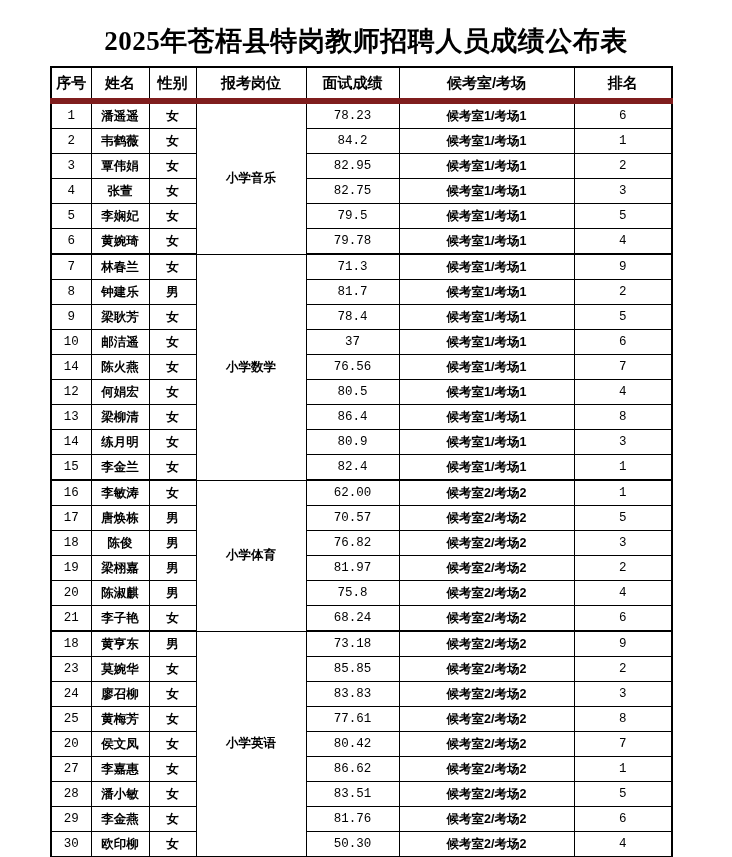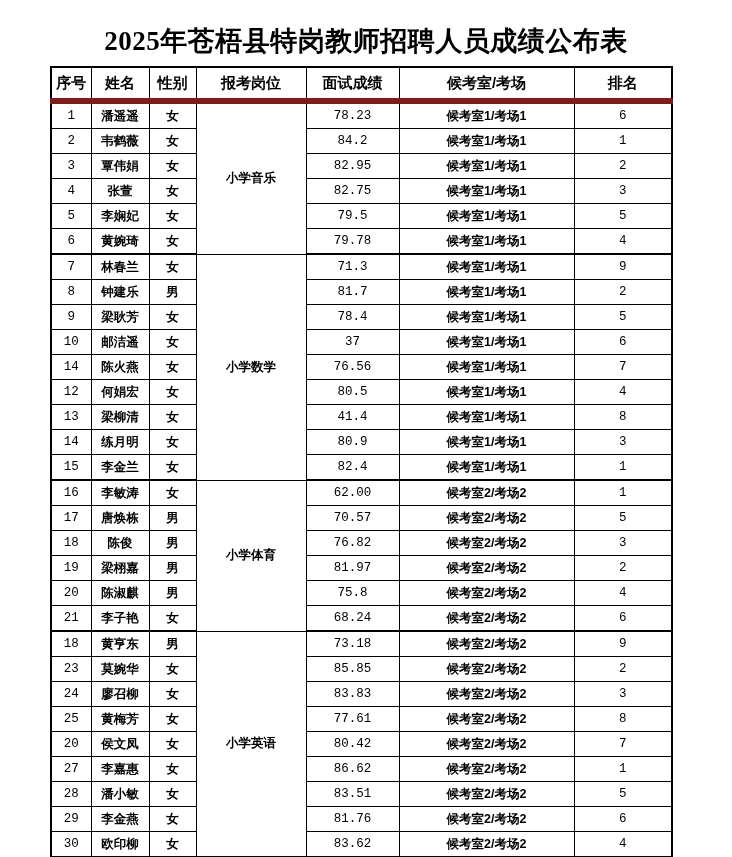--- a/index.html
+++ b/index.html
@@ -181,21 +181,21 @@
         <td class="c-name">何娟宏</td>
         <td class="c-gender">女</td>
         <td class="c-score">80.5</td>
         <td class="c-room">候考室1/考场1</td>
         <td class="c-rank">4</td>
       </tr>
       <tr>
         <td class="c-no">13</td>
         <td class="c-name">梁柳清</td>
         <td class="c-gender">女</td>
-        <td class="c-score">41.4</td>
+        <td class="c-score">86.4</td>
         <td class="c-room">候考室1/考场1</td>
         <td class="c-rank">8</td>
       </tr>
       <tr>
         <td class="c-no">14</td>
         <td class="c-name">练月明</td>
         <td class="c-gender">女</td>
         <td class="c-score">80.9</td>
         <td class="c-room">候考室1/考场1</td>
         <td class="c-rank">3</td>
@@ -319,19 +319,19 @@
         <td class="c-name">李金燕</td>
         <td class="c-gender">女</td>
         <td class="c-score">81.76</td>
         <td class="c-room">候考室2/考场2</td>
         <td class="c-rank">6</td>
       </tr>
       <tr>
         <td class="c-no">30</td>
         <td class="c-name">欧印柳</td>
         <td class="c-gender">女</td>
-        <td class="c-score">83.62</td>
+        <td class="c-score">50.30</td>
         <td class="c-room">候考室2/考场2</td>
         <td class="c-rank">4</td>
       </tr>
     </tbody>
   </table>
 </div>
 
 </body></html>

